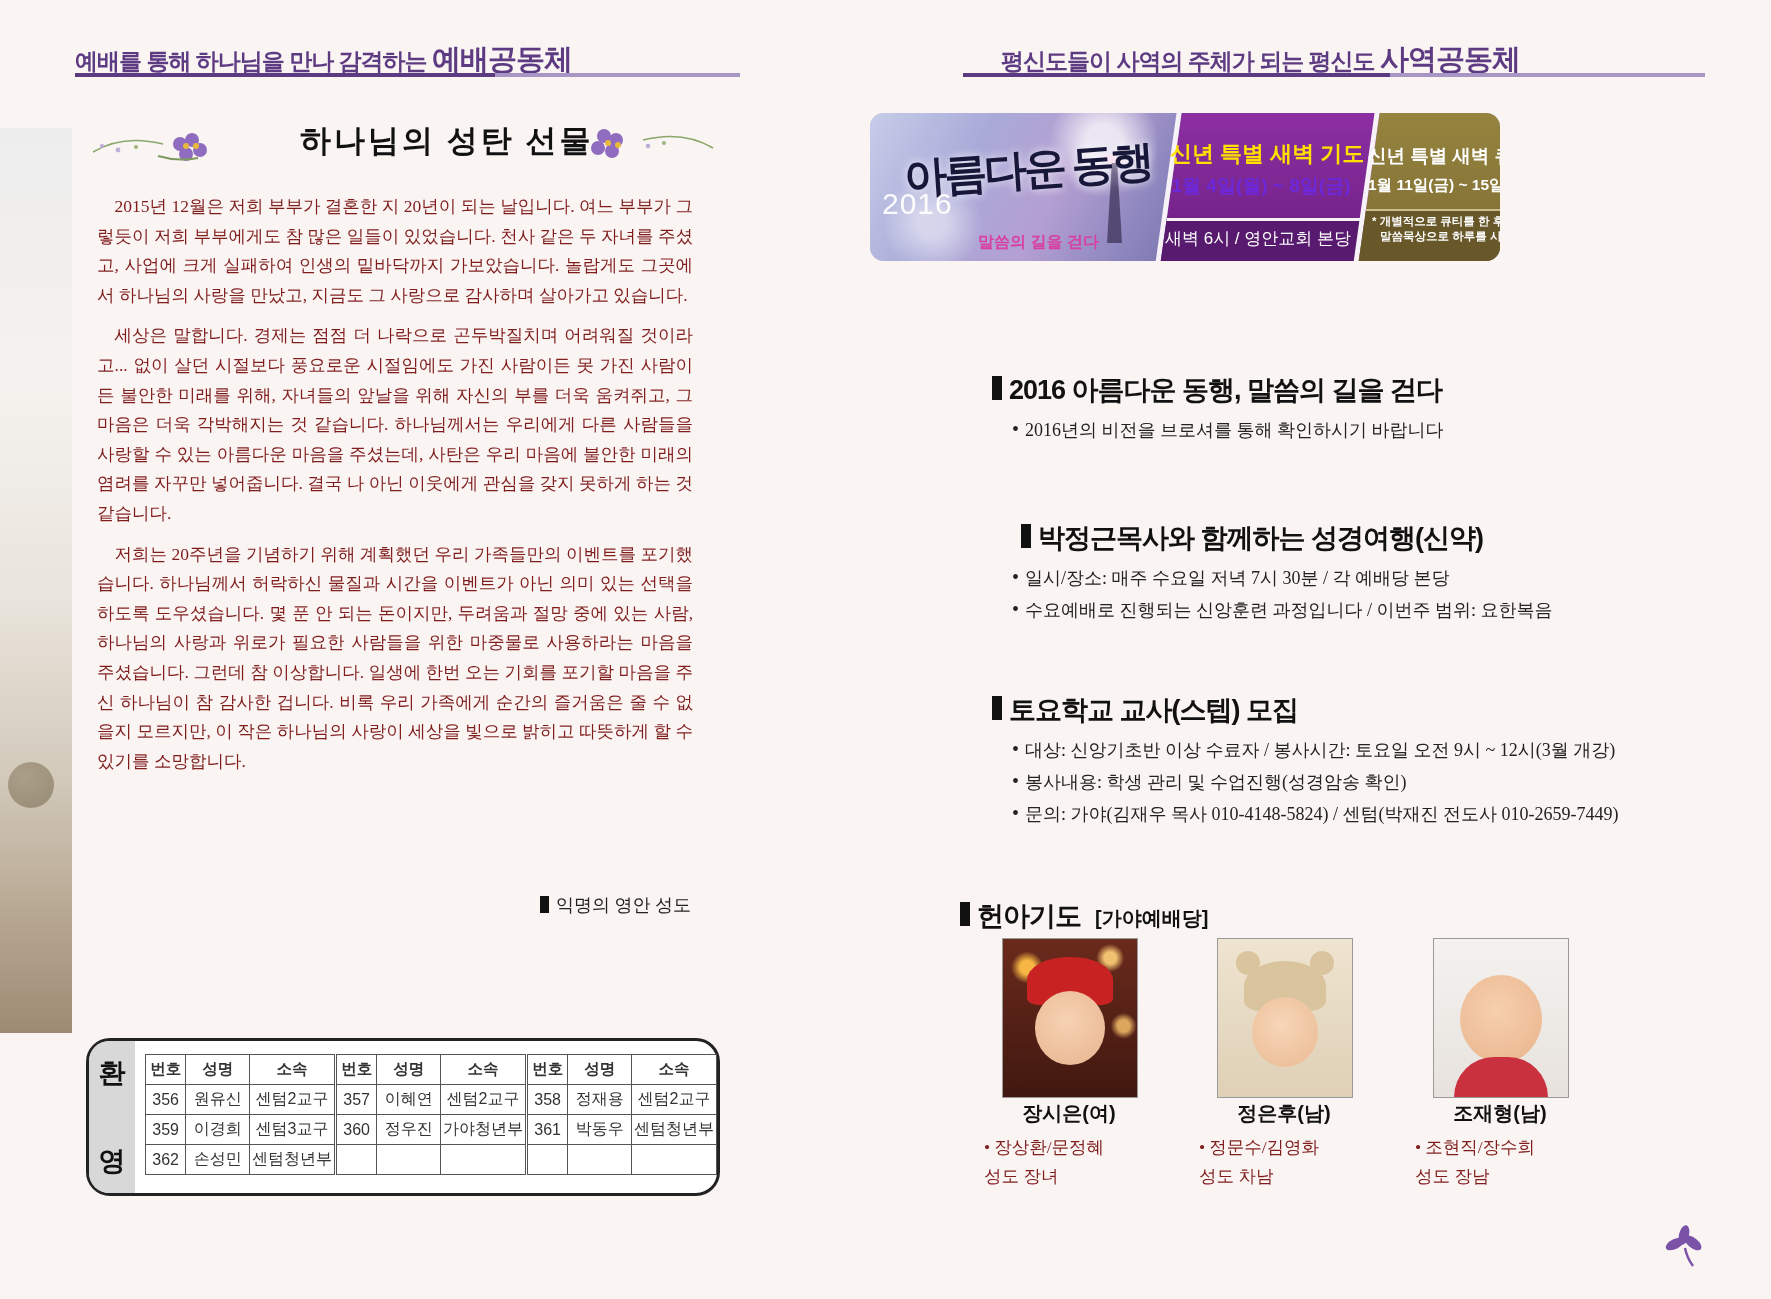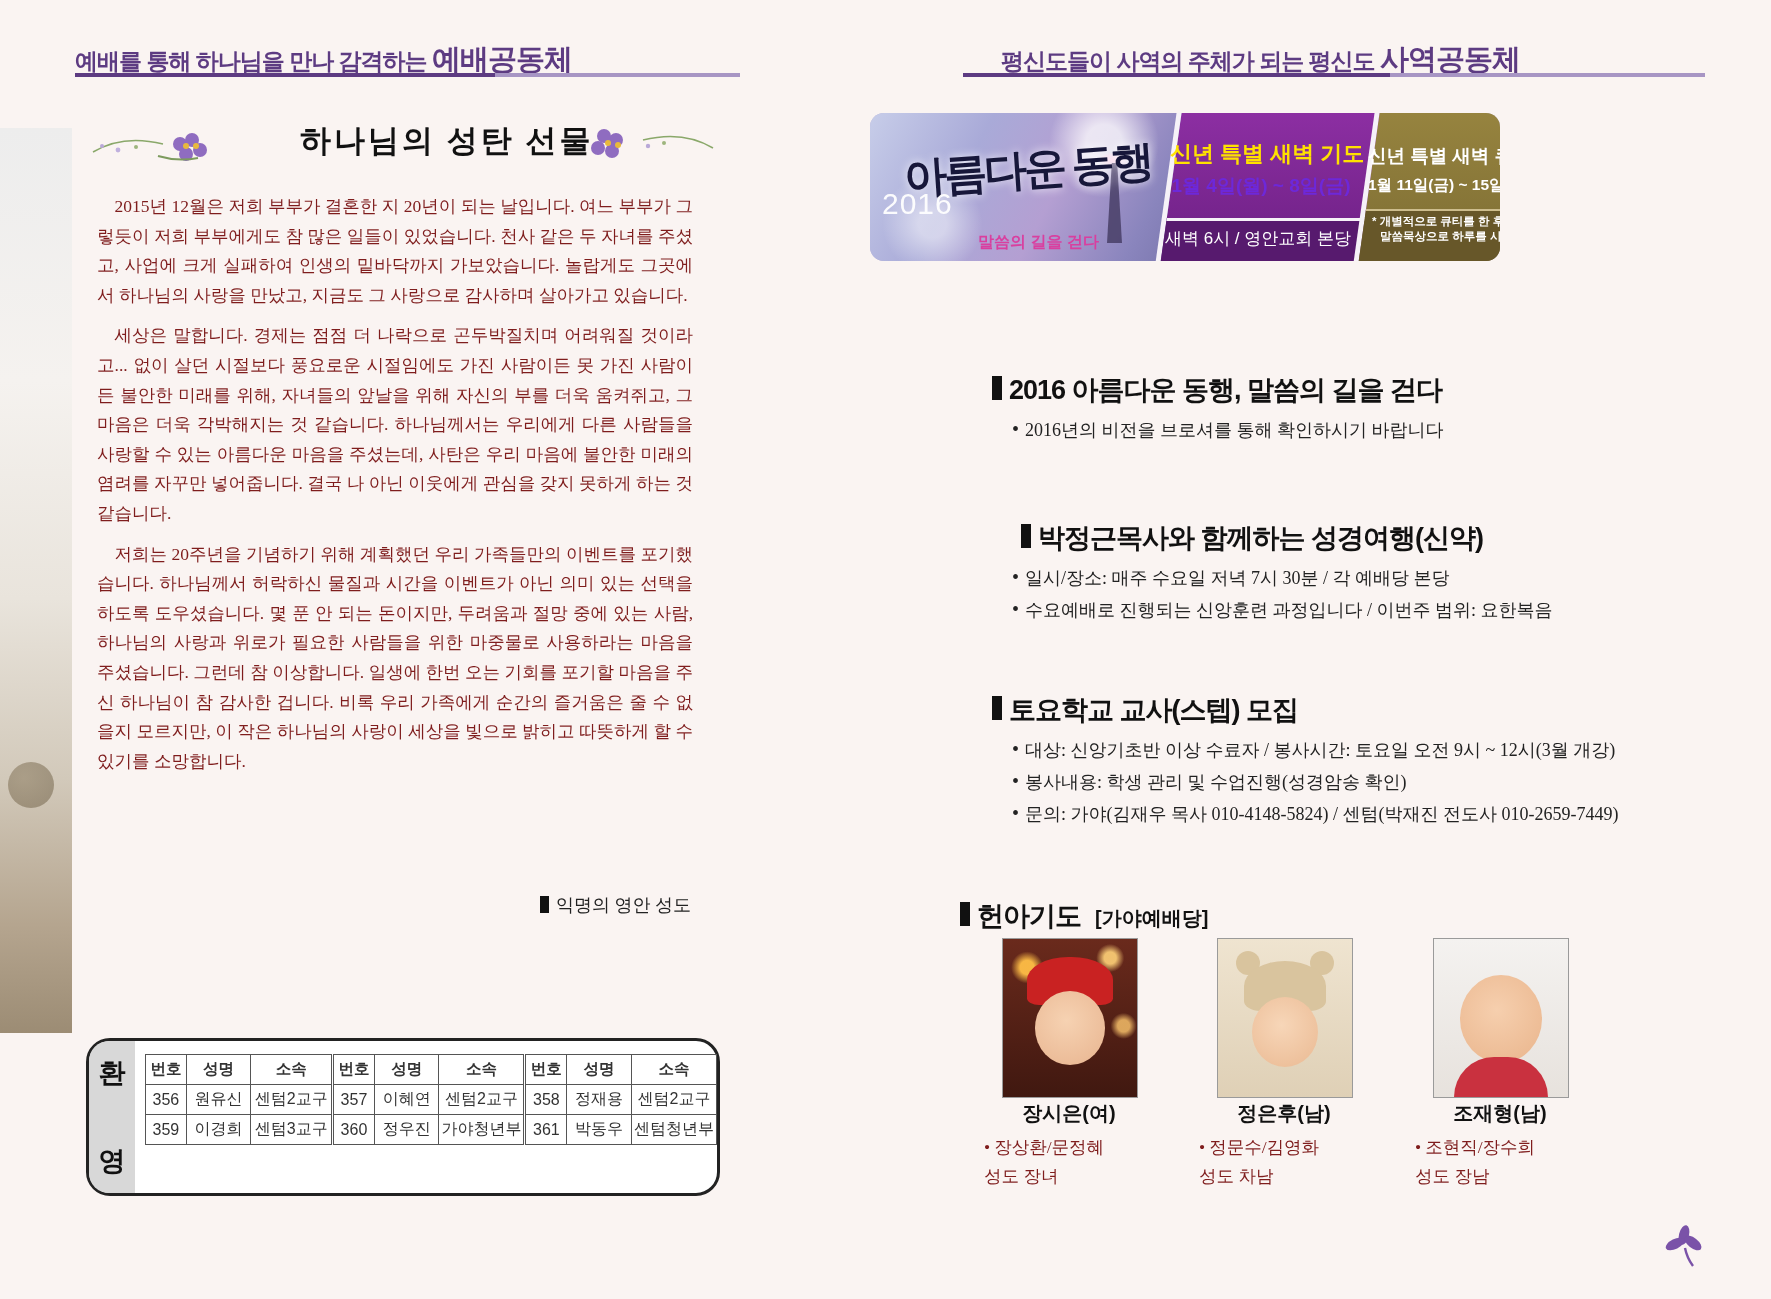--- a/index.html
+++ b/index.html
@@ -184,20 +184,31 @@
       <td>359</td>
       <td>이경희</td>
       <td>센텀3교구</td>
       <td class="grp">360</td>
       <td>정우진</td>
       <td>가야청년부</td>
       <td class="grp">361</td>
       <td>박동우</td>
       <td>센텀청년부</td>
     </tr>
+    <tr>
+      <td>362</td>
+      <td>손성민</td>
+      <td>센텀청년부</td>
+      <td class="grp"></td>
+      <td></td>
+      <td></td>
+      <td class="grp"></td>
+      <td></td>
+      <td></td>
+    </tr>
   </tbody>
     </table>
 </div>
 
 <div class="abs pg-header" style="left:965px;top:40px;margin-left:36px;">
   <span class="pre">평신도들이 사역의 주체가 되는 평신도 </span><span class="emp">사역공동체</span>
 </div>
 <div class="abs rule dark" style="left:963px;top:73px;width:427px;"></div>
 <div class="abs rule light" style="left:1390px;top:73px;width:315px;"></div>
 

